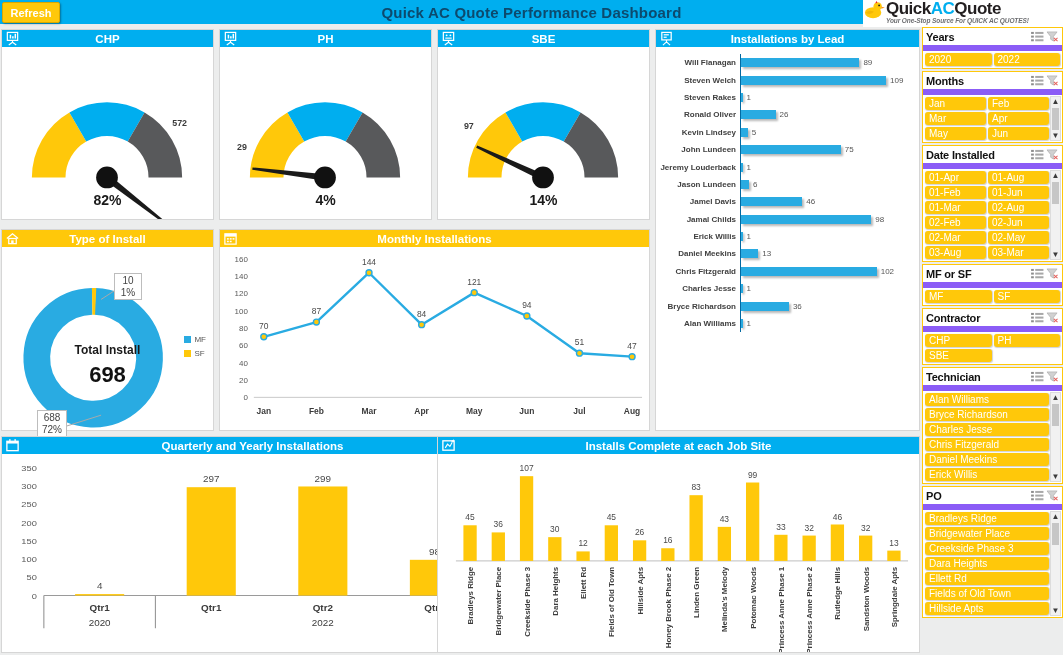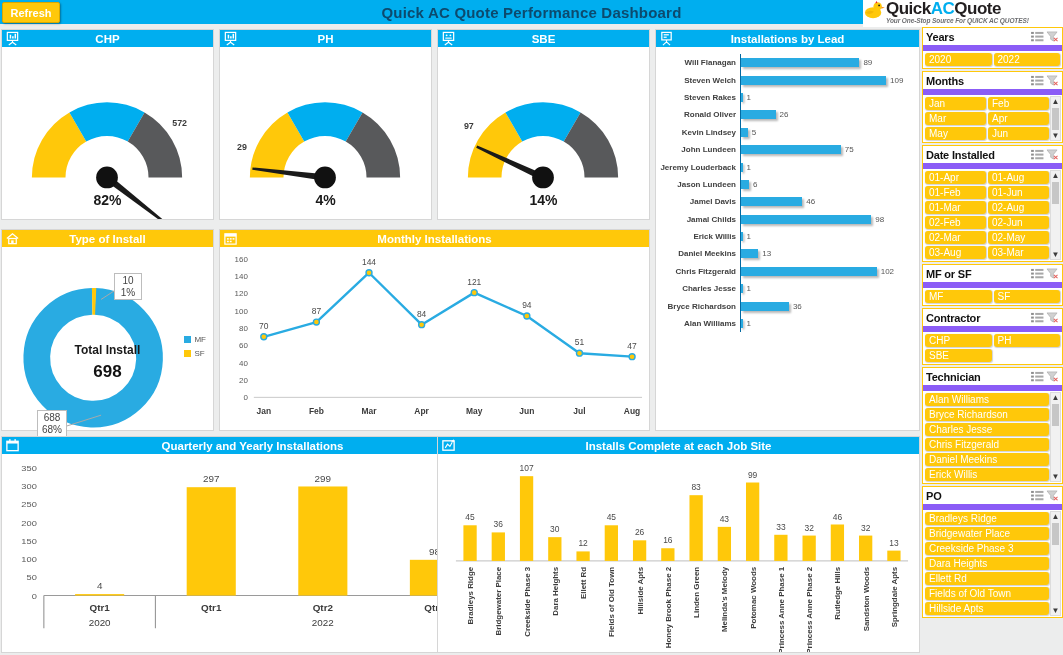--- a/index.html
+++ b/index.html
@@ -63,21 +63,21 @@
     border-left:1px solid #0369a1;}
   .hbar-fill{height:9px;background:#29ABE2;box-shadow:1.5px 1.5px 2px rgba(0,0,0,.28);}
   .hbar-val{font-size:8px;color:#555;margin-left:4px;white-space:nowrap;}
 
   
   .donut-box{position:relative;width:100%;height:100%;}
   .donut-center{
     position:absolute;left:0;right:0;text-align:center;top:96px;pointer-events:none;
   }
   .donut-center .t1{font-size:12px;font-weight:bold;color:#1a1a1a;}
-  .donut-center .t2{font-size:17px;font-weight:bold;color:#111;margin-top:5px;}
+  .donut-center .t2{font-size:22px;font-weight:bold;color:#111;margin-top:5px;}
   .callout{
     position:absolute;border:1px solid #bdbdbd;background:#fff;
     font-size:10px;color:#444;line-height:1.15;padding:1px 2px;text-align:center;
   }
   .legend{position:absolute;right:7px;top:88px;font-size:8px;color:#555;}
   .legend div{display:flex;align-items:center;margin-bottom:5px;}
   .legend i{width:7px;height:7px;margin-right:3px;display:inline-block;}
 
   
   .chart-svg{display:block;width:100%;height:100%;}
@@ -374,21 +374,21 @@
         <div class="donut-center">
           <div class="t1">Total Install</div>
           <div class="t2">698</div>
         </div>
         <div class="callout" style="left:112px;top:26px;width:22px;">
           <div>10</div>
           <div>1%</div>
         </div>
         <div class="callout" style="left:35px;top:163px;width:24px;">
           <div>688</div>
-          <div>68%</div>
+          <div>72%</div>
         </div>
         <div class="legend">
           <div>
             <i style="background:#29ABE2"></i>
             <span>MF</span>
           </div>
           <div>
             <i style="background:#FFC80A"></i>
             <span>SF</span>
           </div>

